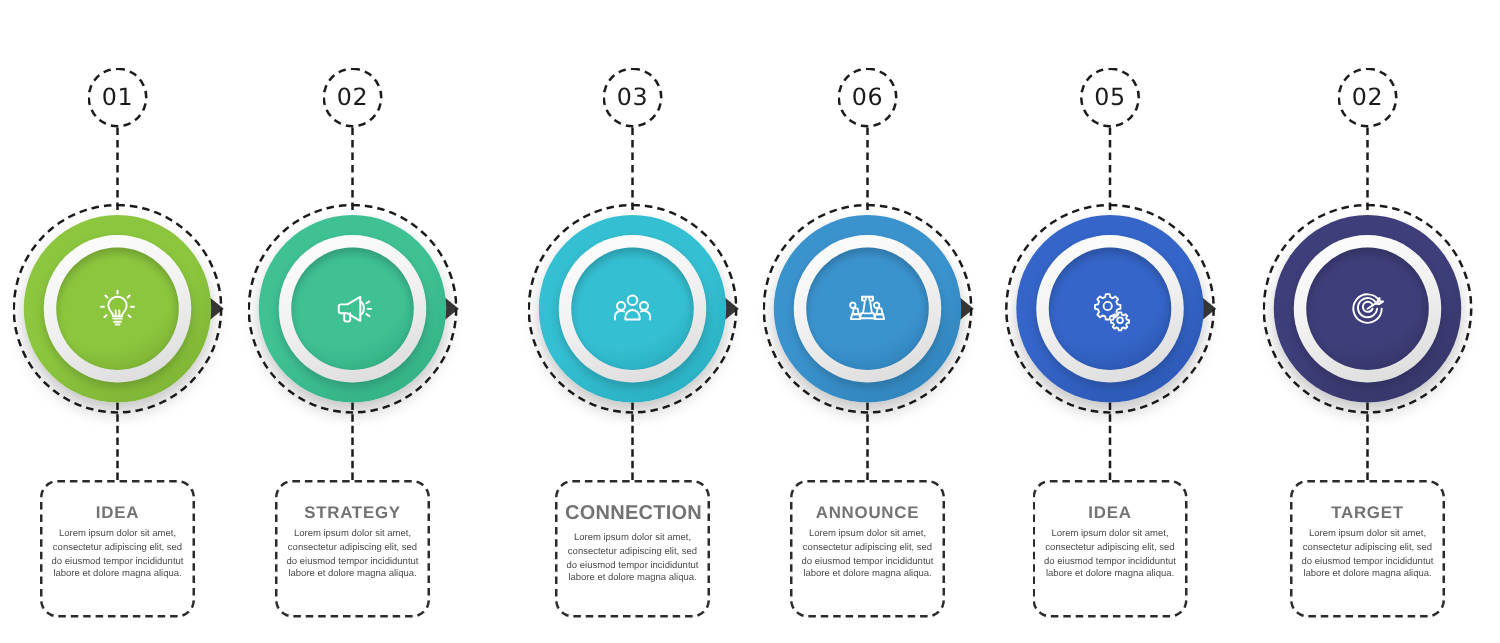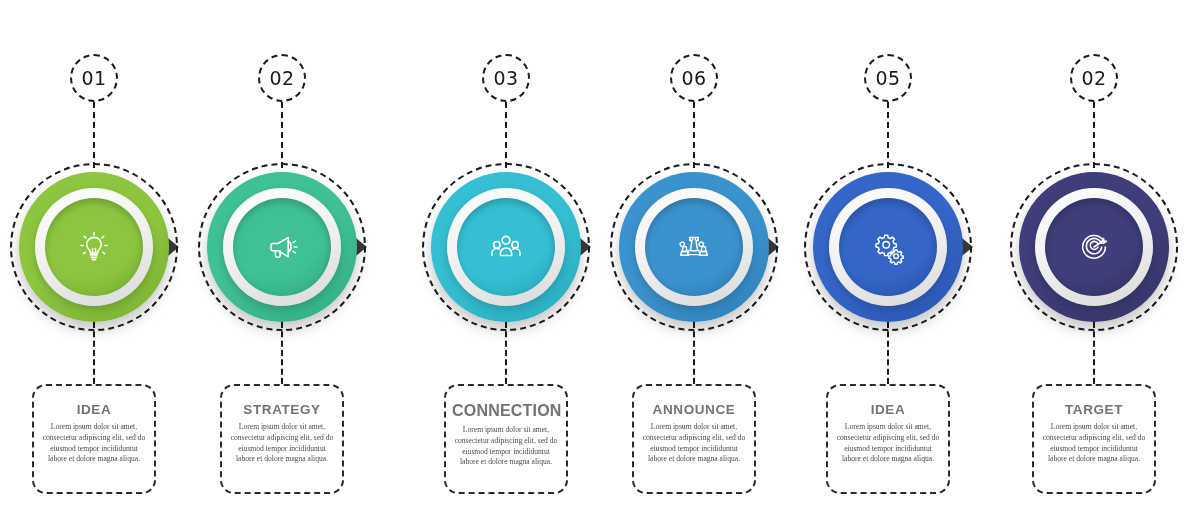--- a/index.html
+++ b/index.html
@@ -178,21 +178,20 @@
     white-space: nowrap;
   }
   .card-title.small {
     font-size: 16px;
     letter-spacing: 0.2px;
   }
   .card-body {
     font-size: 7.6px;
     line-height: 1.42;
     color: #4a4a4a;
-    font-family: Liberation Serif, serif;
   }
 </style>
 </head>
 <body>
 
 <div id="infographic">
     <div class="step" style="left: -6px;">
     <div class="connector-top"></div>
     <div class="badge">
       <span class="badge-label">01</span>

